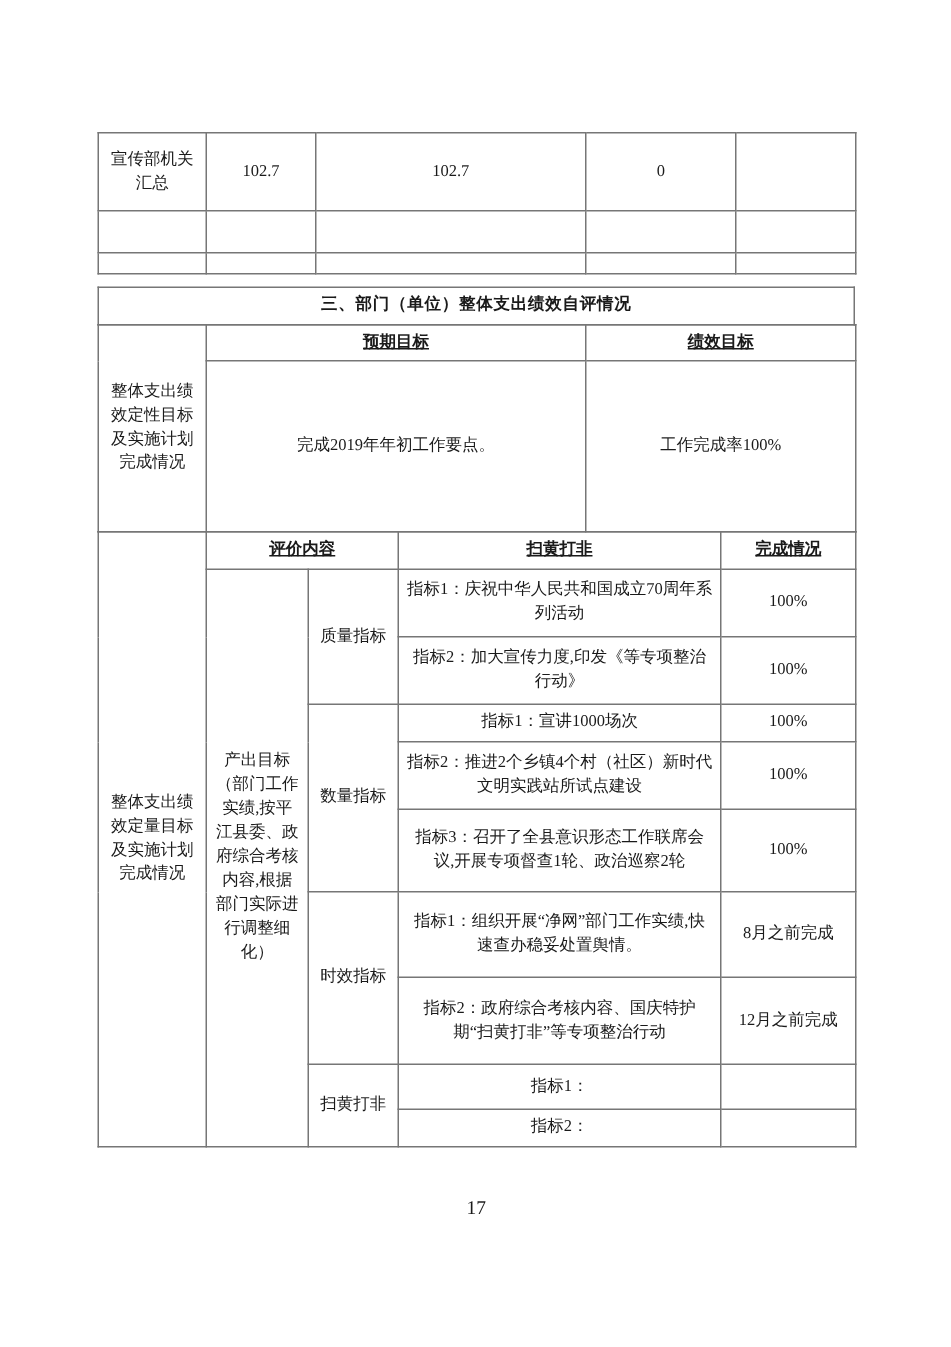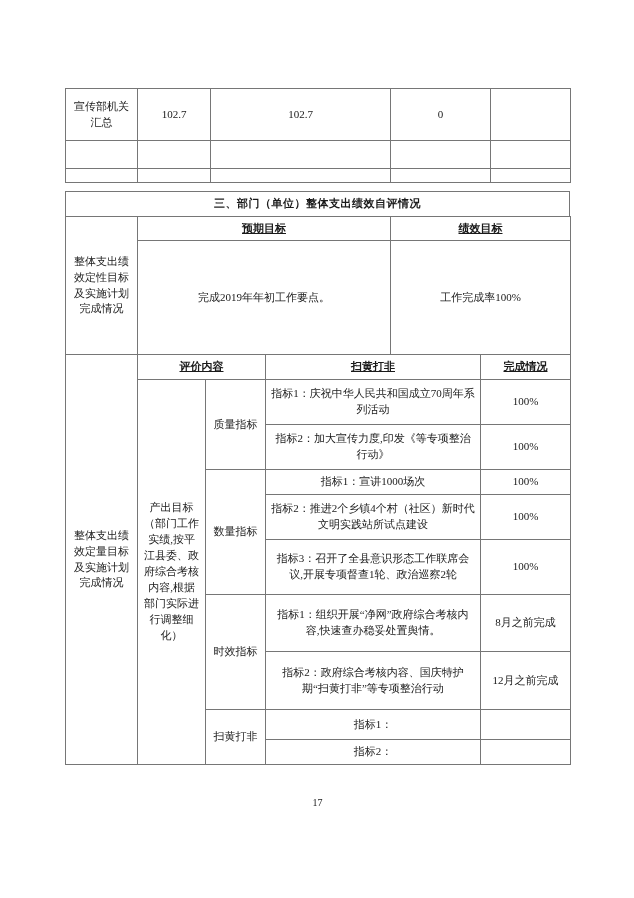--- a/index.html
+++ b/index.html
@@ -44,21 +44,21 @@
   .output-goal { text-align: left; padding: 2px 4px; }
   
   .h52 { height: 52px; } .h50 { height: 50px; } .h28 { height: 28px; } .h14 { height: 14px; }
   .h24 { height: 24px; } .h114 { height: 114px; }
   .h25 { height: 25px; } .h45 { height: 45px; } .h55 { height: 55px; }
   .h57 { height: 57px; } .h58 { height: 58px; } .h30 { height: 30px; }
   .pageno {
     width: 505px;
     margin-top: 32px;
     text-align: center;
-    font-size: 10px;
+    font-size: 13px;
   }
 </style>
 </head>
 <body>
 
 <div class="page">
 
   <table class="tbl">
     <colgroup>
       <col style="width:72px">
@@ -153,21 +153,21 @@
     <tr class="h45">
       <td class="left">指标2：推进2个乡镇4个村（社区）新时代文明实践站所试点建设</td>
       <td>100%</td>
     </tr>
     <tr class="h55">
       <td class="left">指标3：召开了全县意识形态工作联席会议,开展专项督查1轮、政治巡察2轮</td>
       <td>100%</td>
     </tr>
     <tr class="h57">
       <td rowspan="2">时效指标</td>
-      <td class="left">指标1：组织开展“净网”政府综合考核内容,快速查办稳妥处置舆情。</td>
+      <td class="left">指标1：组织开展“净网”部门工作实绩,快速查办稳妥处置舆情。</td>
       <td>8月之前完成</td>
     </tr>
     <tr class="h58">
       <td class="left">指标2：政府综合考核内容、国庆特护期“扫黄打非”等专项整治行动</td>
       <td>12月之前完成</td>
     </tr>
     <tr class="h30">
       <td rowspan="2">扫黄打非</td>
       <td class="left">指标1：</td>
       <td></td>

